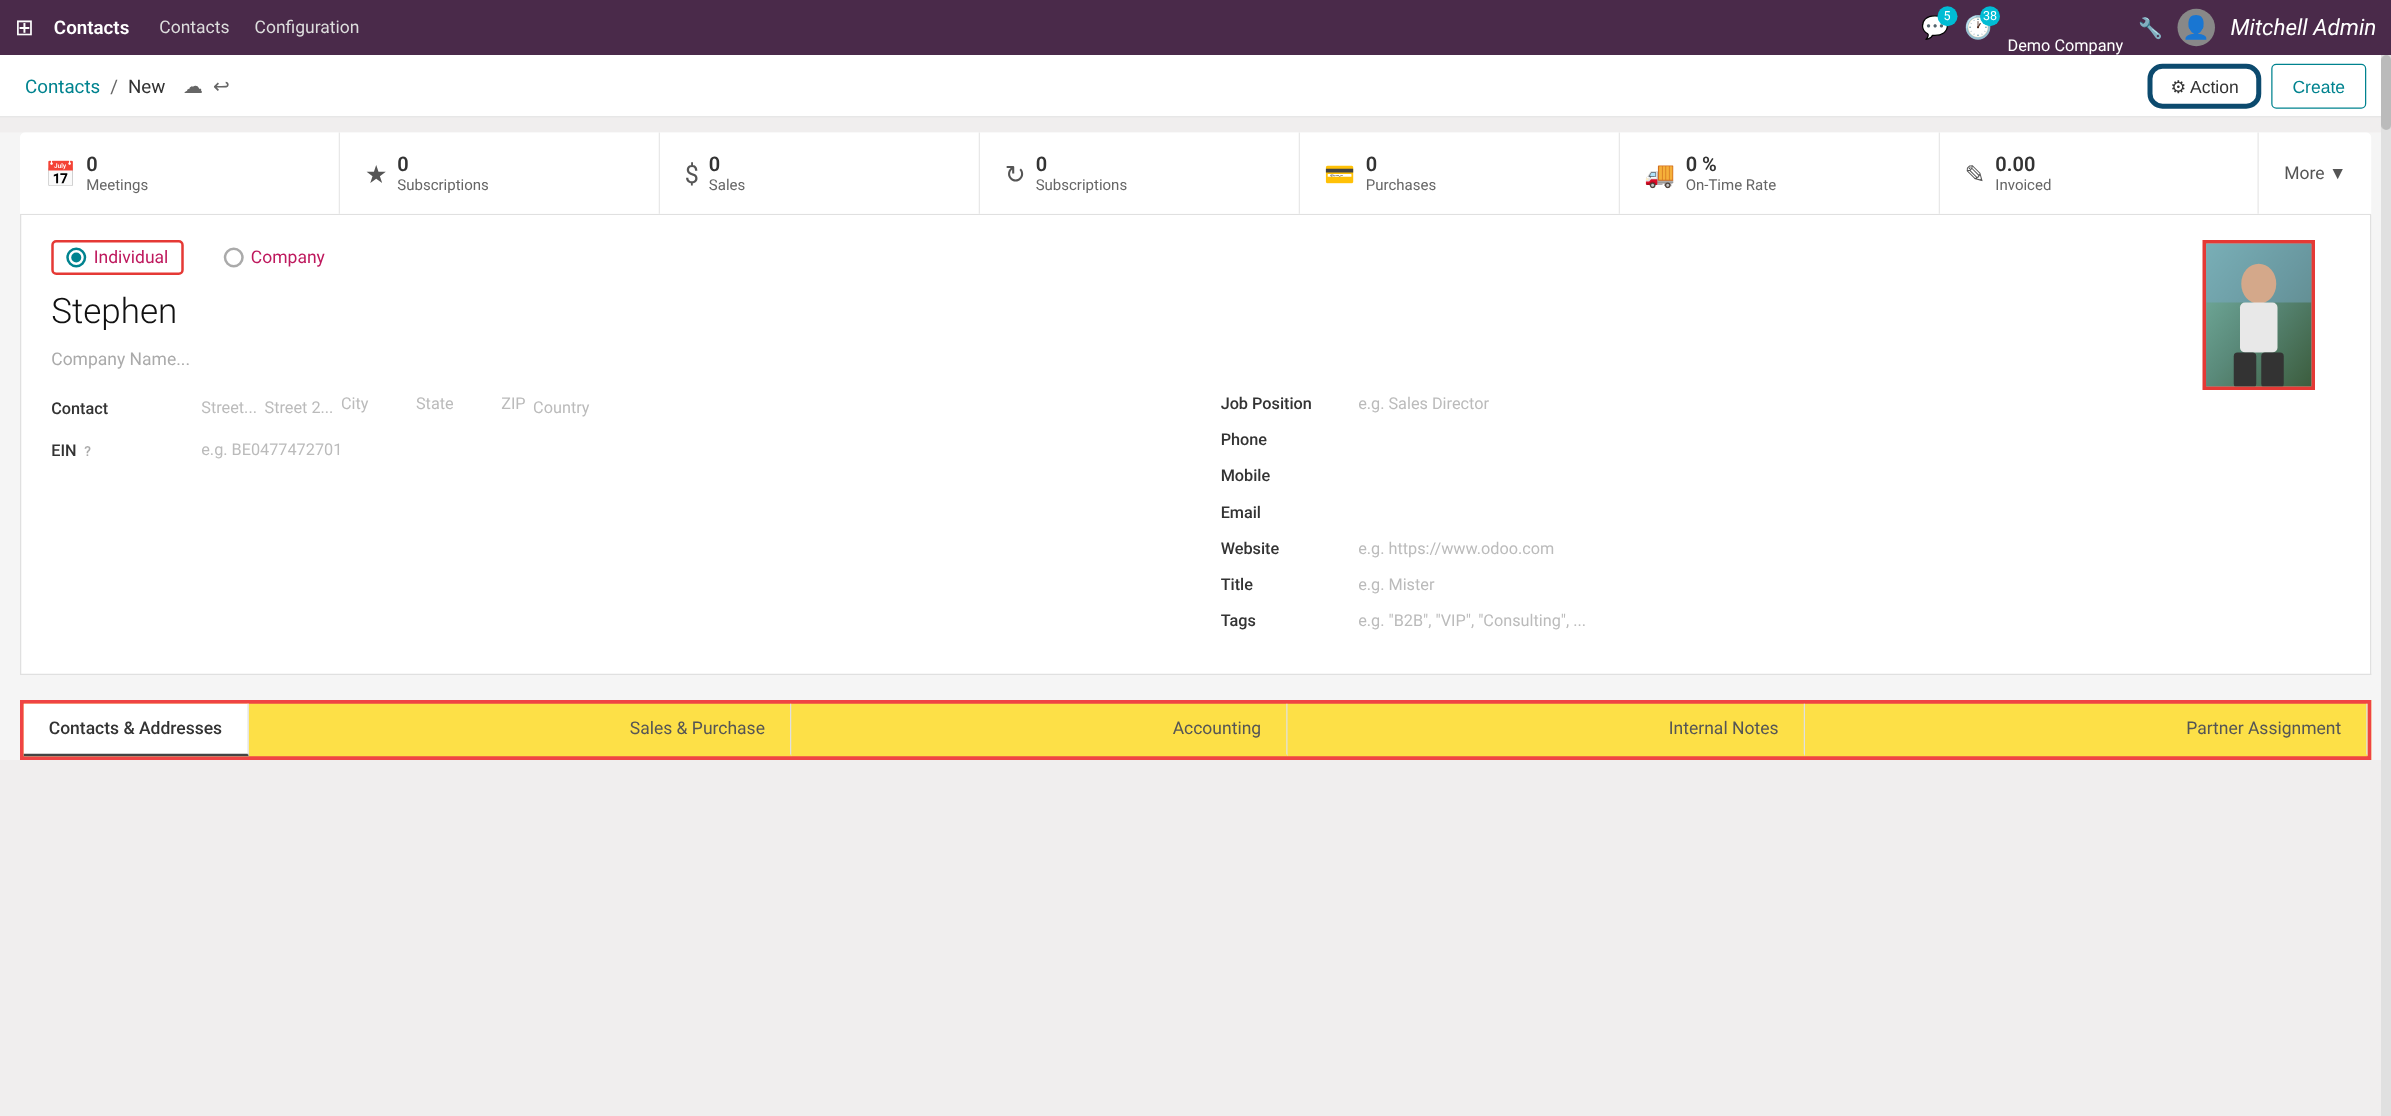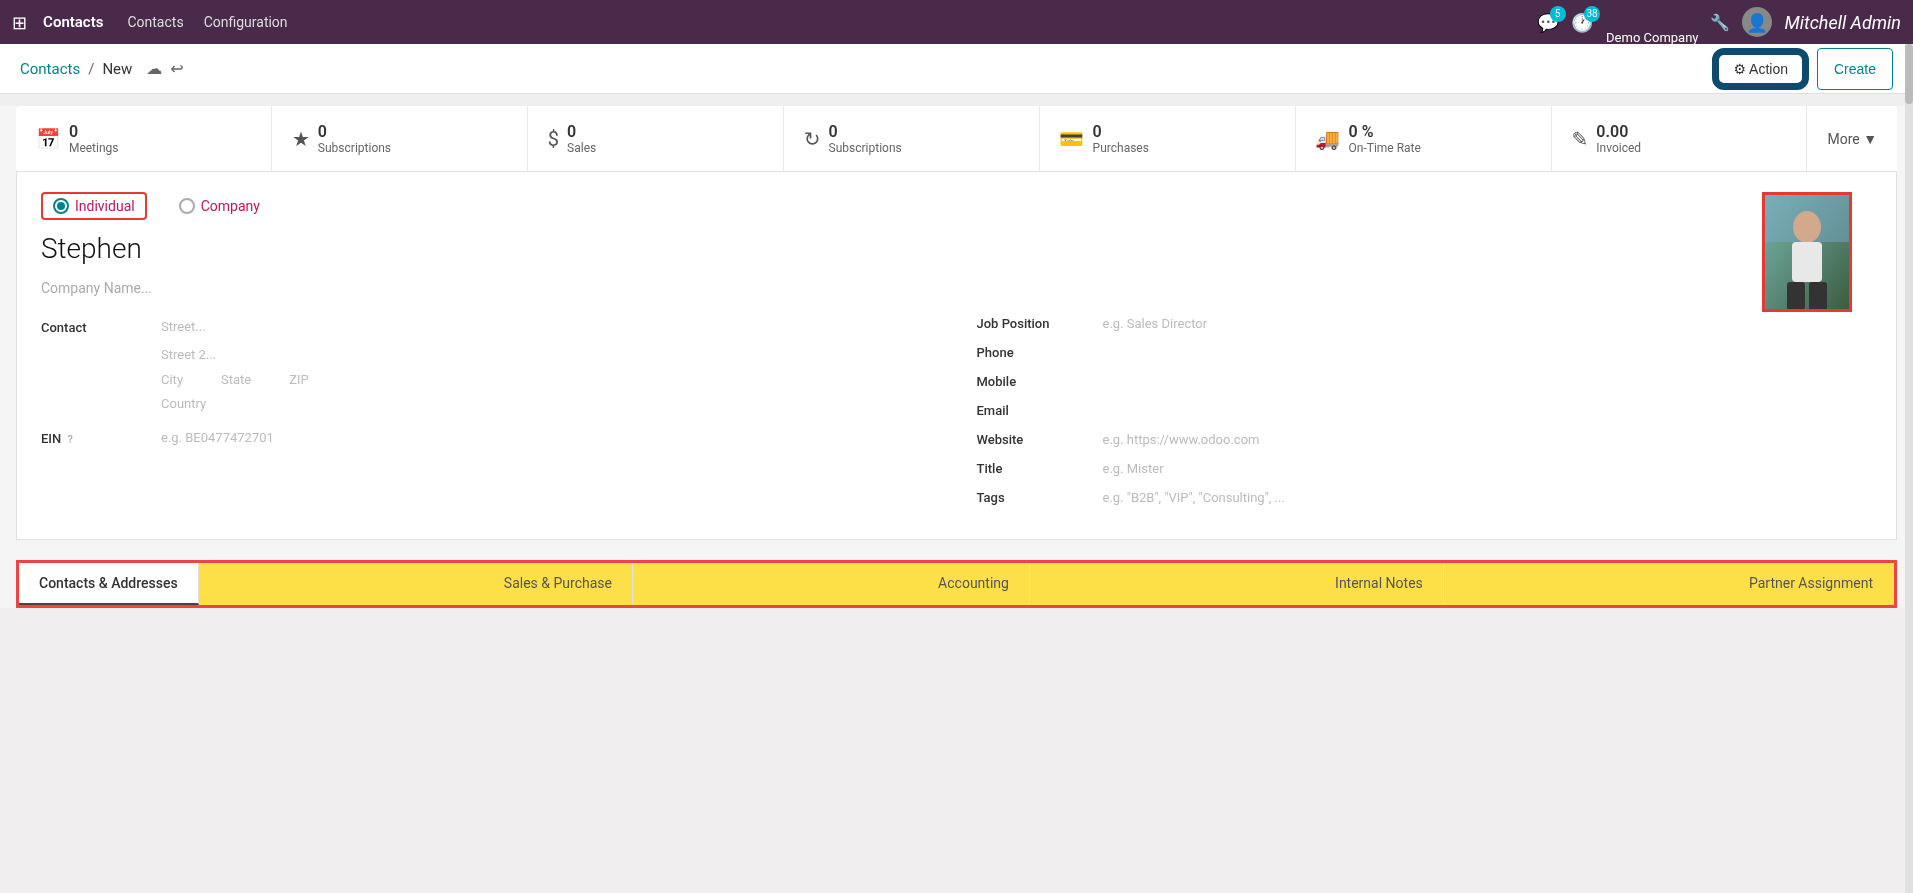--- a/index.html
+++ b/index.html
@@ -42,21 +42,21 @@
       border-bottom: 1px solid #e0e0e0;
       gap: 8px;
     }
     .breadcrumb-link { color: #00838f; text-decoration: none; font-size: 15px; cursor: pointer; }
     .breadcrumb-sep { color: #666; font-size: 15px; }
     .breadcrumb-current { color: #333; font-size: 15px; }
     .breadcrumb-icons { display: flex; gap: 8px; margin-left: 6px; }
     .breadcrumb-icon-btn { color: #666; cursor: pointer; font-size: 16px; }
     .breadcrumb-actions { margin-left: auto; display: flex; gap: 8px; }
     .btn-action {
-      border: 7px solid #0c4a6e; background: #fff; color: #333;
+      border: 4px solid #0c4a6e; background: #fff; color: #333;
       padding: 6px 14px; border-radius: 12px; cursor: pointer; font-size: 14px;
       display: flex; align-items: center; gap: 4px; margin-left: 16px;
     }
     .btn-create {
       border: 1px solid #00838f; background: #fff; color: #00838f;
       padding: 6px 16px; border-radius: 4px; cursor: pointer; font-size: 14px; font-weight: 500;
     }
 
     
     .main-content { background: #f5f5f5; padding: 0; }
@@ -109,28 +109,28 @@
     .contact-name { font-size: 28px; font-weight: 300; color: #111; margin: 8px 0; min-height: 40px; }
     .company-name-input { color: #aaa; font-size: 14px; margin-bottom: 20px; }
 
     
     .form-grid { display: flex; gap: 40px; margin-top: 20px; }
     .form-left { flex: 1; }
     .form-right { flex: 1; }
 
     .form-row { display: flex; margin-bottom: 12px; align-items: flex-start; }
     .form-label { width: 120px; font-size: 13px; color: #333; font-weight: 500; padding-top: 4px; flex-shrink: 0; }
-    .form-inputs { flex: 1; display: flex; flex-direction: column; gap: 6px; }
+    .form-inputs { flex: 1; display: flex; flex-direction: row; gap: 6px; }
     .form-input-row { display: flex; gap: 8px; }
     .form-placeholder { color: #bbb; font-size: 13px; padding: 3px 0; min-height: 22px; }
     .form-placeholder-inline { color: #bbb; font-size: 13px; }
     .ein-question { color: #aaa; font-size: 11px; margin-left: 3px; cursor: help; }
 
     
-    .form-right-row { display: flex; margin-bottom: 14px; align-items: center; gap: 16px; }
+    .form-right-row { display: flex; margin-bottom: 14px; align-items: center; }
     .form-right-label { width: 110px; font-size: 13px; color: #333; font-weight: 500; flex-shrink: 0; }
     .form-right-value { color: #bbb; font-size: 13px; }
     .contact-photo {
       width: 90px; height: 120px;
       border: 3px solid #e53935;
       background: #888;
       overflow: hidden;
       display: flex; align-items: center; justify-content: center;
     }
     .photo-placeholder {

